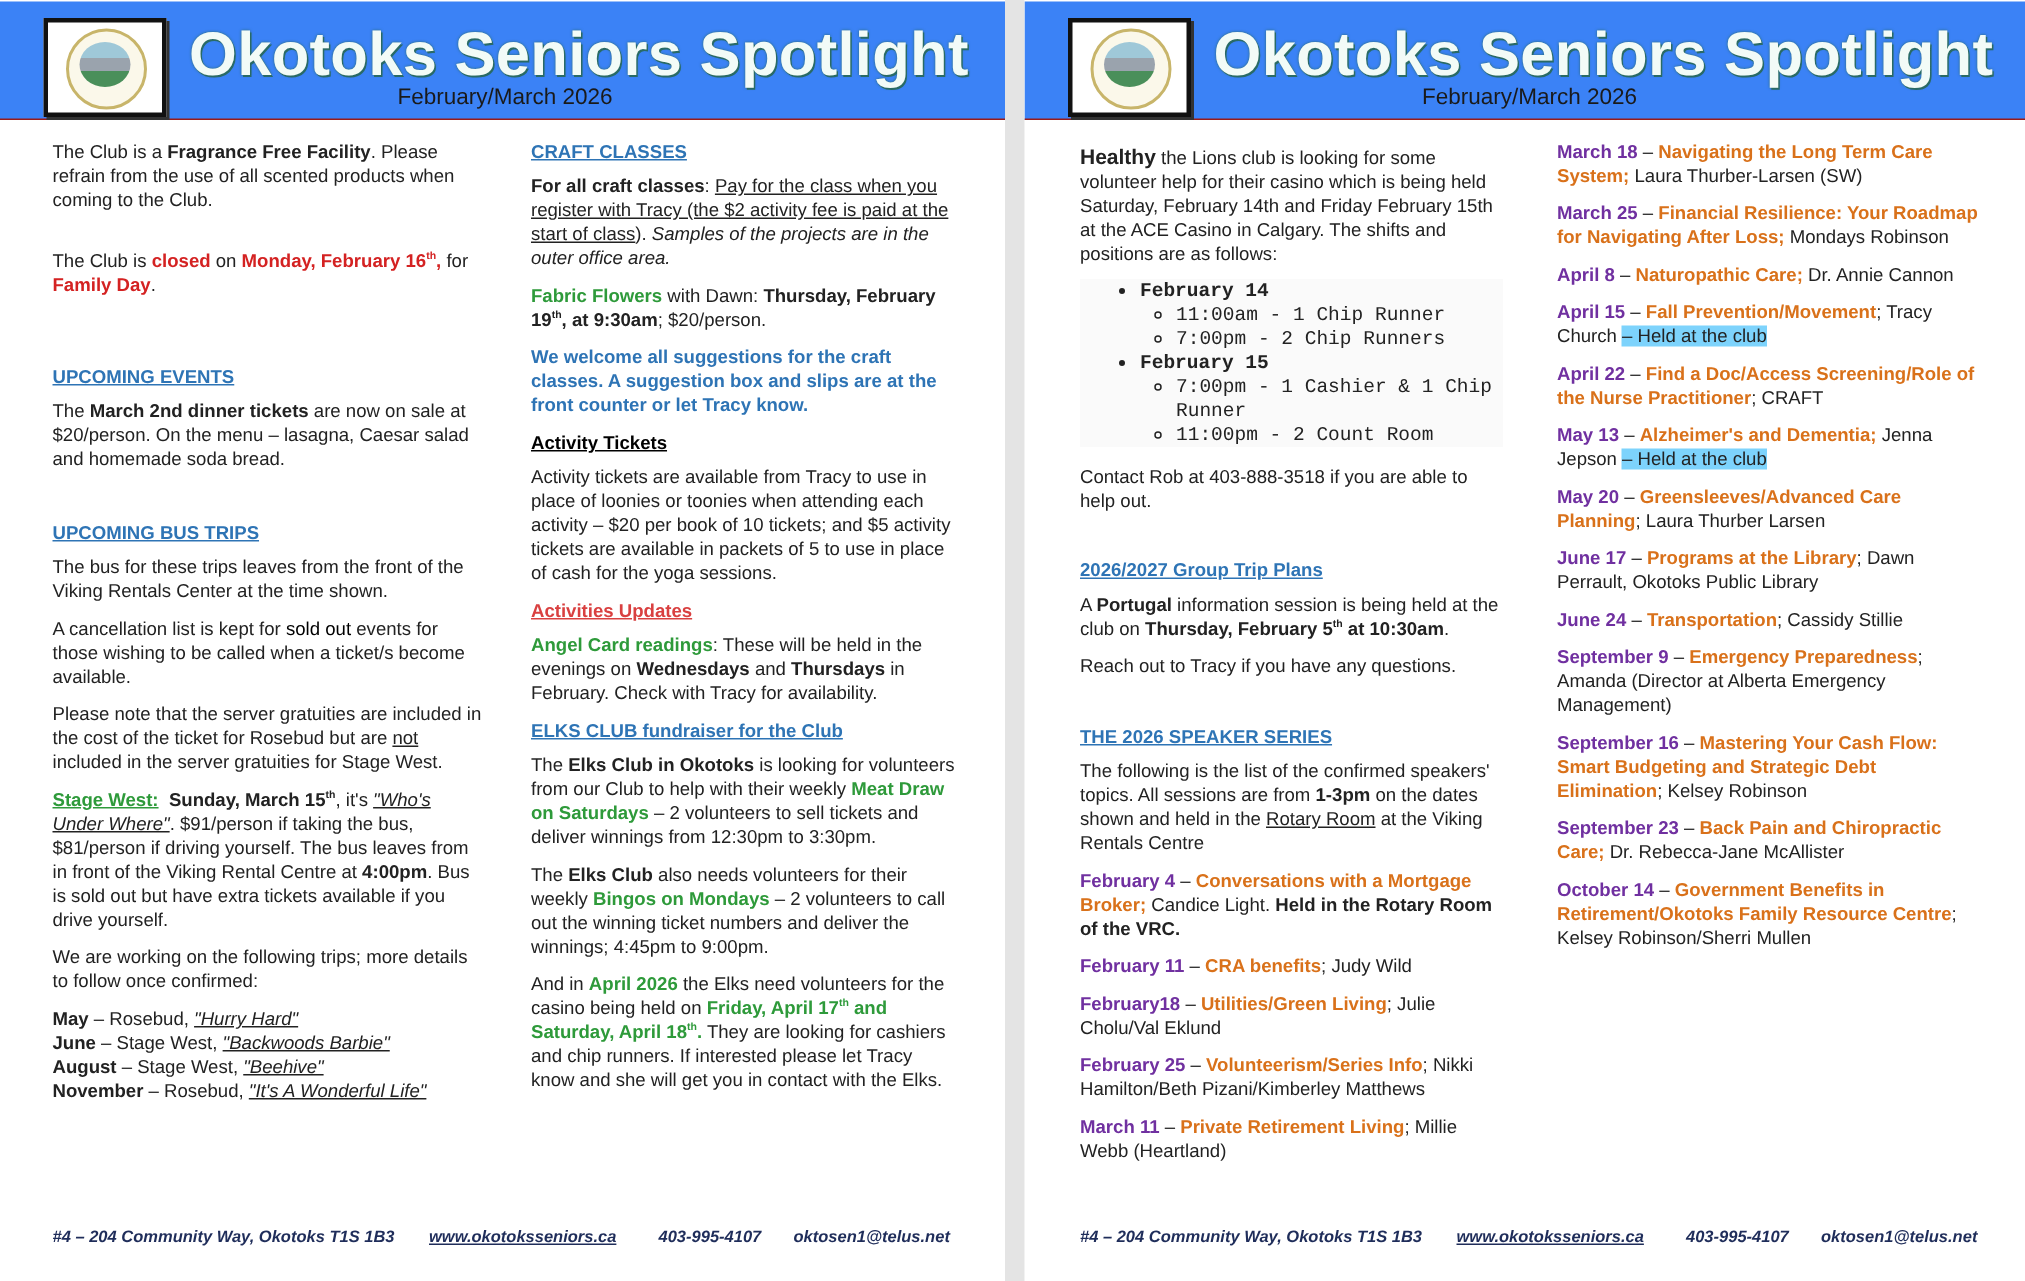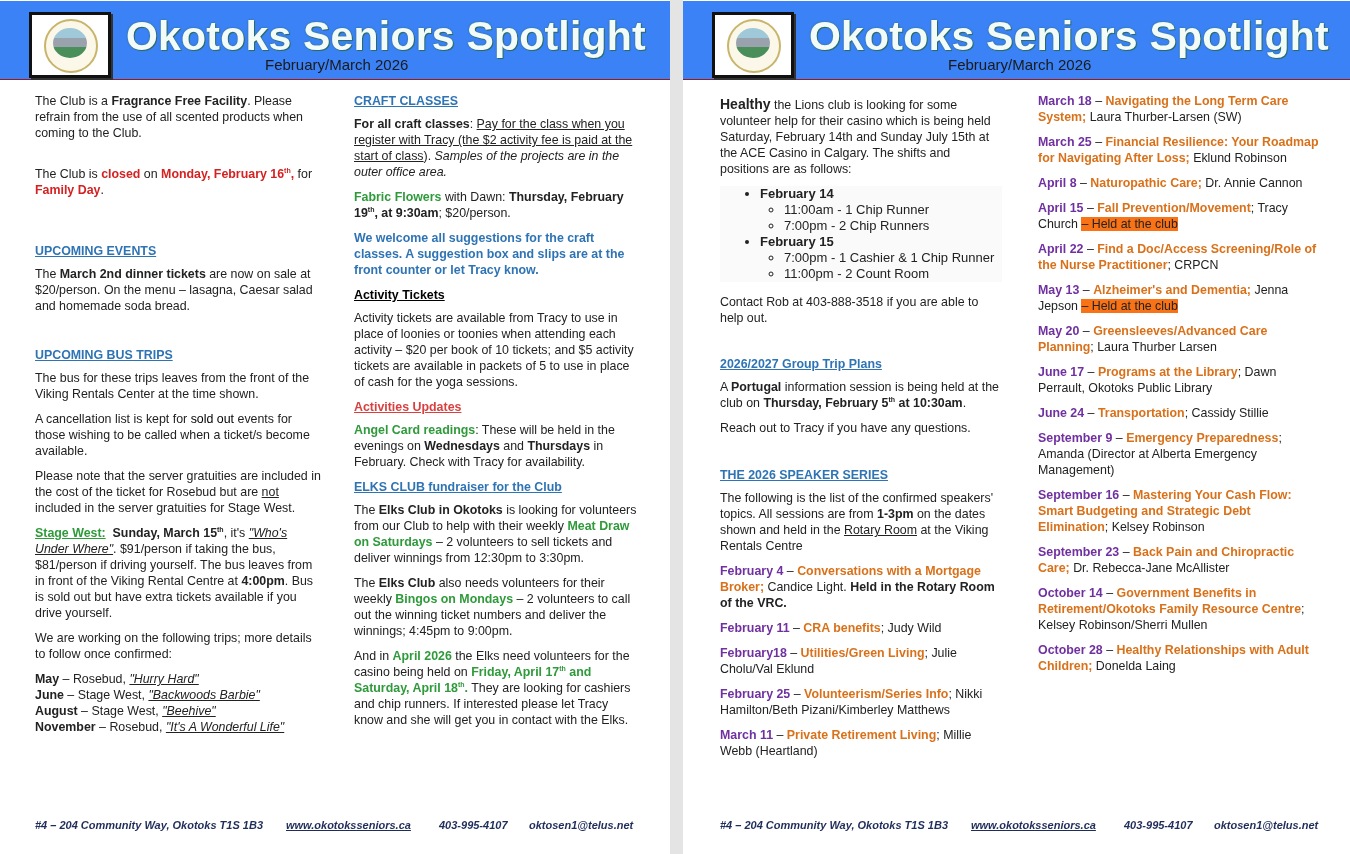--- a/index.html
+++ b/index.html
@@ -22,23 +22,23 @@
   .red { color:#d42222; font-weight:bold; }
   .red-plain { color:#000000; }
   .green { color:#2e9a3a; font-weight:bold; }
   .green-plain-b { color:#2e9a3a; font-weight:bold; }
   .blue-b { color:#2e74b5; font-weight:bold; }
   .purple { color:#7030a0; font-weight:bold; }
   .orange { color:#d9711a; font-weight:bold; }
   .u { text-decoration:underline; }
   .i { font-style:italic; }
   .b { font-weight:bold; }
-  .hl { background:#f97316; }
+  .hl { background:#7dd3fc; }
   .spacer { height:16px; }
-  ul.shifts { margin:6px 0 12px 0; padding-left:40px; background:#fafafa; }
+  ul.shifts { margin:6px 0 12px 0; padding-left:40px; background:#fafafa;font-family:Liberation Mono, monospace; }
   ul.shifts > li { list-style:disc; font-weight:bold; font-size:13px; line-height:16px; }
   ul.shifts ul { padding-left:24px; margin:0; }
   ul.shifts ul li { list-style:circle; font-weight:normal; font-size:13px; line-height:16px; }
   .speaker { margin:0 0 9px 0; }
   .footer { position:absolute; top:819px; font-size:11px; font-weight:bold; font-style:italic; color:#1f2d5a; white-space:nowrap; }
   .footer span { position:absolute; white-space:nowrap; }
   .footer .web { text-decoration:underline; }
   sup { font-size:7px; line-height:0; }
 </style>
 </head>
@@ -102,21 +102,21 @@
   <div class="banner">
     <div class="logo">
         <div class="ring"></div>
         <div class="scene"></div>
       </div>
     <div class="banner-title">Okotoks Seniors Spotlight</div>
     <div class="banner-sub">February/March 2026</div>
   </div>
 
   <div class="col" style="left:37px; width:282px;">
-    <p style="margin-top:3px;"><span class="b" style="font-size:14px;">Healthy</span><span> the Lions club is looking for some volunteer help for their casino which is being held Saturday, February 14th and Sunday July 15th at the ACE Casino in Calgary.  The shifts and positions are as follows:</span></p>
+    <p style="margin-top:3px;"><span class="b" style="font-size:14px;">Healthy</span><span> the Lions club is looking for some volunteer help for their casino which is being held Saturday, February 14th and Friday February 15th at the ACE Casino in Calgary.  The shifts and positions are as follows:</span></p>
     <ul class="shifts">
       <li><span>February 14</span>
         <ul>
           <li>11:00am - 1 Chip Runner</li>
           <li>7:00pm - 2 Chip Runners</li>
         </ul>
       </li>
       <li><span>February 15</span>
         <ul>
           <li>7:00pm - 1 Cashier &amp; 1 Chip Runner</li>
@@ -135,33 +135,32 @@
         <p class="speaker"><span class="purple">February 11</span><span> – </span><span class="orange">CRA benefits</span><span>; Judy Wild</span></p>
         <p class="speaker"><span class="purple">February18</span><span> – </span><span class="orange">Utilities/Green Living</span><span>; Julie Cholu/Val Eklund</span></p>
         <p class="speaker"><span class="purple">February 25</span><span> – </span><span class="orange">Volunteerism/Series Info</span><span>; Nikki Hamilton/Beth Pizani/Kimberley Matthews</span></p>
         <p class="speaker"><span class="purple">March 11</span><span> – </span><span class="orange">Private Retirement Living</span><span>; Millie Webb (Heartland)</span></p>
       </div>
   </div>
 
   <div class="col" style="left:355px; width:285px;">
     <div id="speakers-col2">
         <p class="speaker"><span class="purple">March 18</span><span> – </span><span class="orange">Navigating the Long Term Care System;</span><span> Laura Thurber-Larsen (SW)</span></p>
-        <p class="speaker"><span class="purple">March 25</span><span> – </span><span class="orange">Financial Resilience: Your Roadmap for Navigating After Loss;</span><span> Eklund Robinson</span></p>
+        <p class="speaker"><span class="purple">March 25</span><span> – </span><span class="orange">Financial Resilience: Your Roadmap for Navigating After Loss;</span><span> Mondays Robinson</span></p>
         <p class="speaker"><span class="purple">April 8</span><span> – </span><span class="orange">Naturopathic Care;</span><span> Dr. Annie Cannon</span></p>
         <p class="speaker"><span class="purple">April 15</span><span> – </span><span class="orange">Fall Prevention/Movement</span><span>; Tracy Church </span><span class="hl">– Held at the club</span></p>
-        <p class="speaker"><span class="purple">April 22</span><span> – </span><span class="orange">Find a Doc/Access Screening/Role of the Nurse Practitioner</span><span>; CRPCN</span></p>
+        <p class="speaker"><span class="purple">April 22</span><span> – </span><span class="orange">Find a Doc/Access Screening/Role of the Nurse Practitioner</span><span>; CRAFT</span></p>
         <p class="speaker"><span class="purple">May 13</span><span> – </span><span class="orange">Alzheimer's and Dementia;</span><span> Jenna Jepson </span><span class="hl">– Held at the club</span></p>
         <p class="speaker"><span class="purple">May 20</span><span> – </span><span class="orange">Greensleeves/Advanced Care Planning</span><span>; Laura Thurber Larsen</span></p>
         <p class="speaker"><span class="purple">June 17</span><span> – </span><span class="orange">Programs at the Library</span><span>; Dawn Perrault, Okotoks Public Library</span></p>
         <p class="speaker"><span class="purple">June 24</span><span> – </span><span class="orange">Transportation</span><span>; Cassidy Stillie</span></p>
         <p class="speaker"><span class="purple">September 9</span><span> – </span><span class="orange">Emergency Preparedness</span><span>; Amanda (Director at Alberta Emergency Management)</span></p>
         <p class="speaker"><span class="purple">September 16</span><span> – </span><span class="orange">Mastering Your Cash Flow: Smart Budgeting and Strategic Debt Elimination</span><span>; Kelsey Robinson</span></p>
         <p class="speaker"><span class="purple">September 23</span><span> – </span><span class="orange">Back Pain and Chiropractic Care;</span><span> Dr. Rebecca-Jane McAllister</span></p>
         <p class="speaker"><span class="purple">October 14</span><span> – </span><span class="orange">Government Benefits in Retirement/Okotoks Family Resource Centre</span><span>; Kelsey Robinson/Sherri Mullen</span></p>
-        <p class="speaker"><span class="purple">October 28</span><span> – </span><span class="orange">Healthy Relationships with Adult Children;</span><span> Donelda Laing</span></p>
       </div>
   </div>
 
   <div class="footer" style="left:37px; width:600px;">
     <span style="left:0;">#4 – 204 Community Way, Okotoks T1S 1B3</span>
     <span class="web" style="left:251px;">www.okotoksseniors.ca</span>
     <span style="left:404px;">403-995-4107</span>
     <span style="left:494px;">oktosen1@telus.net</span>
   </div>
 </div>

